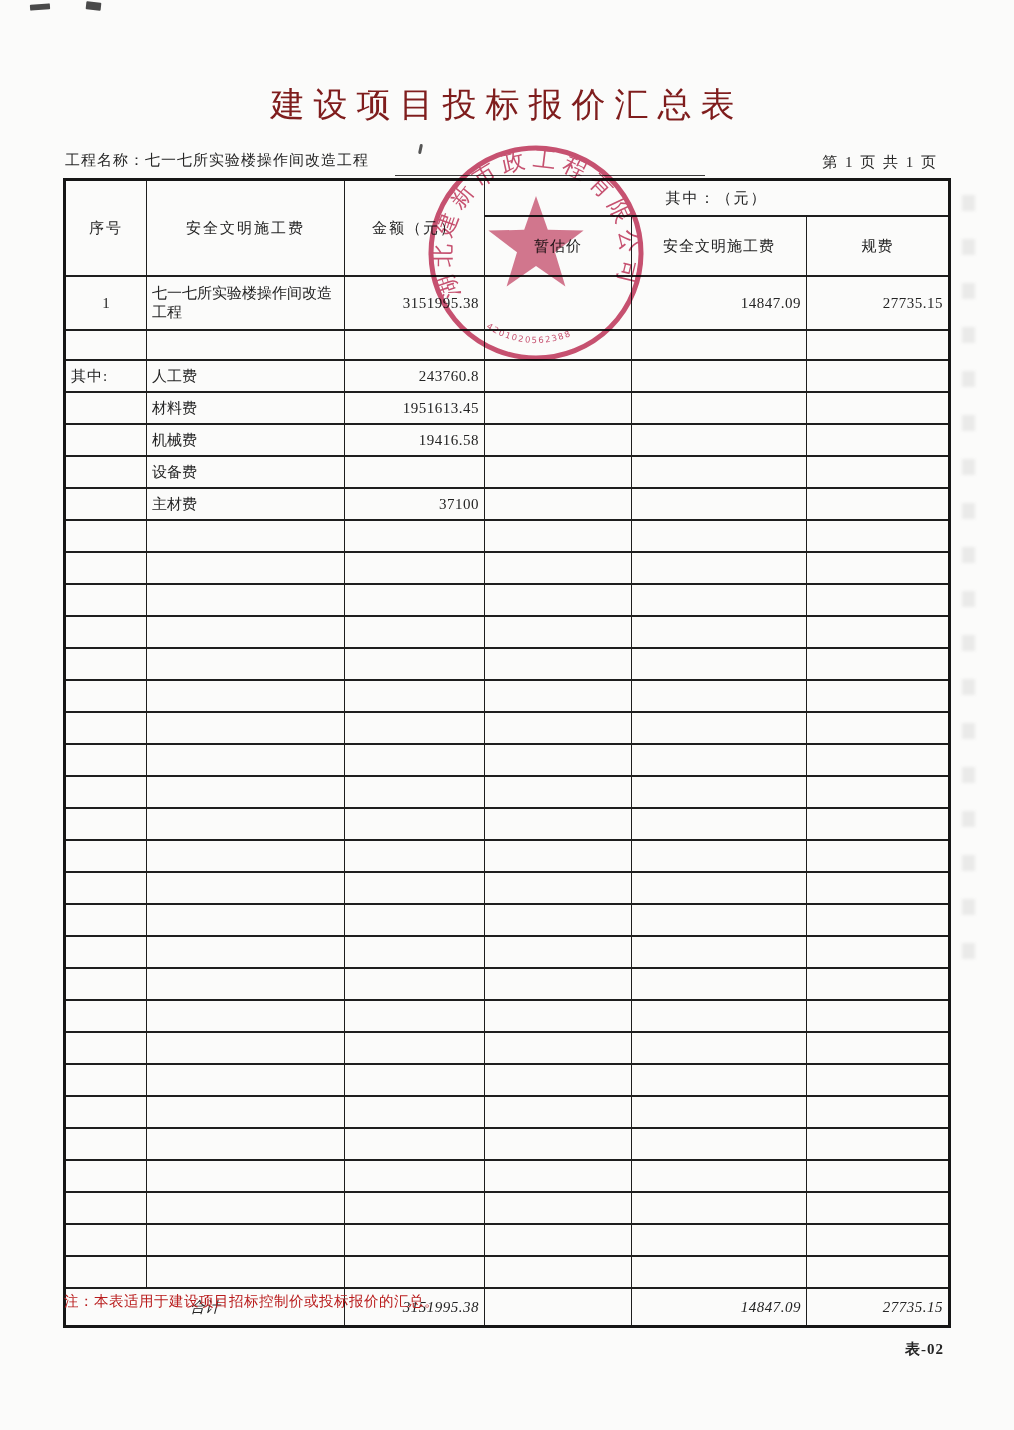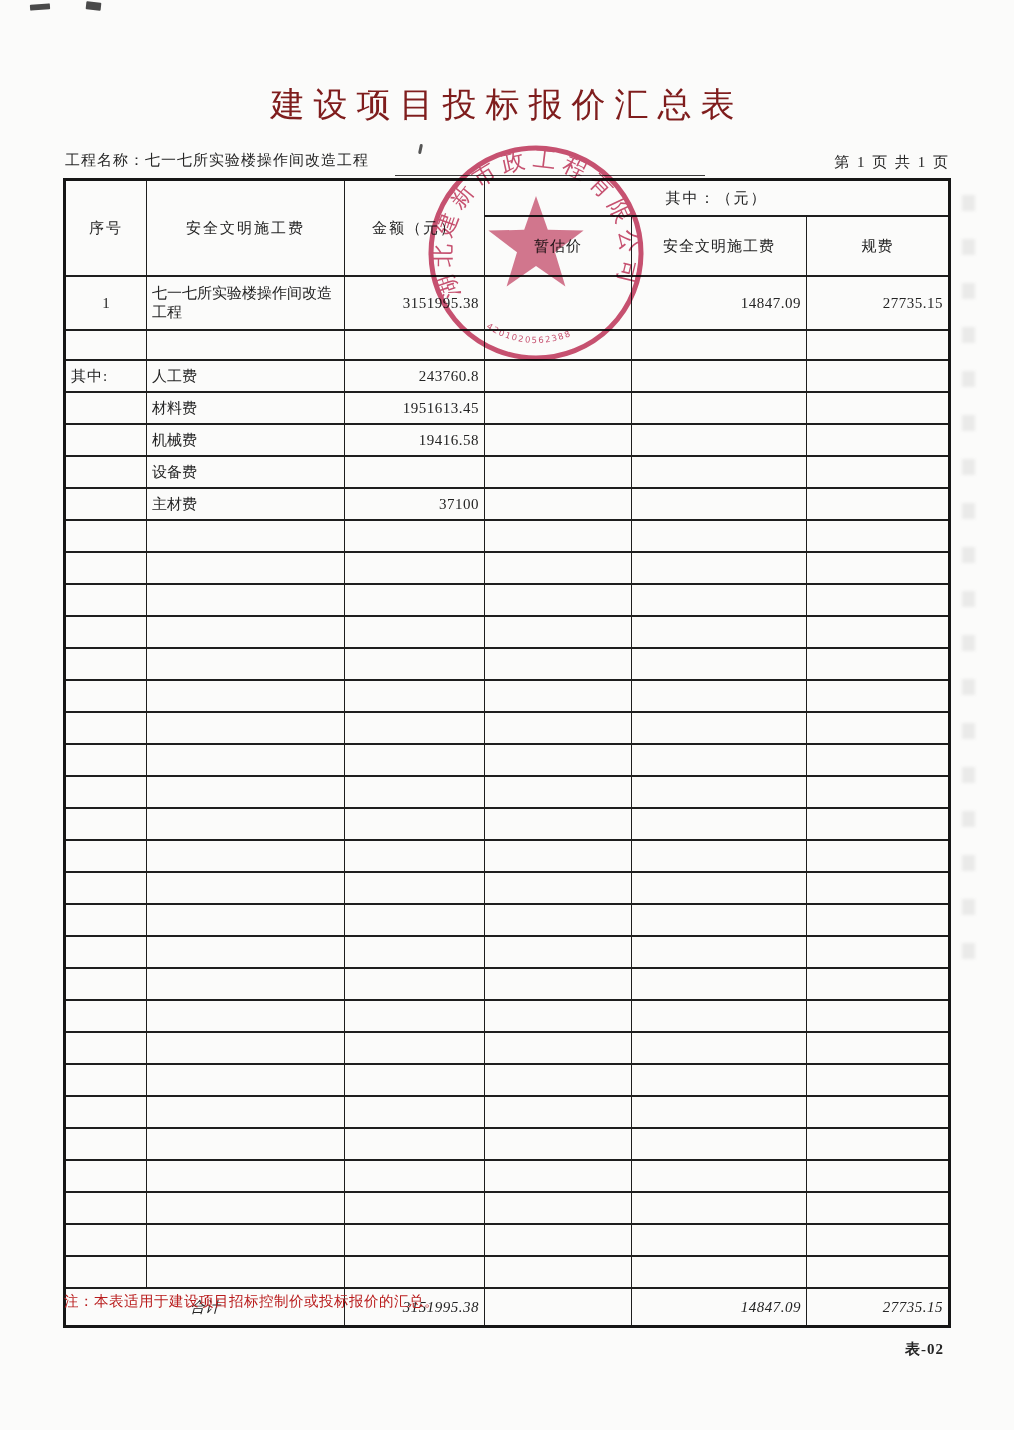--- a/index.html
+++ b/index.html
@@ -24,21 +24,21 @@
   }
   .tiny-squiggle{position:absolute;left:419px;top:144px;width:3px;height:10px;background:#555;transform:rotate(12deg);border-radius:2px;}
 
   .doc-title{
     position:absolute;top:82px;left:0;width:100%;
     text-align:center;font-size:34px;letter-spacing:9px;
     color:#7f1d1d;
   }
   .meta-row{position:absolute;top:151px;left:65px;width:885px;font-size:15px;}
   .meta-left{position:absolute;left:0;top:0;letter-spacing:1px;}
-  .meta-right{position:absolute;right:0;top:2px;letter-spacing:2px;text-align:right;}
+  .meta-right{position:absolute;right:12px;top:2px;letter-spacing:2px;text-align:right;}
   .name-underline{position:absolute;left:330px;top:24px;width:310px;height:1px;background:#3a3a3a;}
 
   table.summary{
     position:absolute;left:63px;top:178px;
     width:885px;border-collapse:collapse;table-layout:fixed;
     font-size:15px;color:#242424;
   }
   table.summary td{
     border:1px solid var(--line);
     border-top-width:2px;border-bottom-width:2px;

